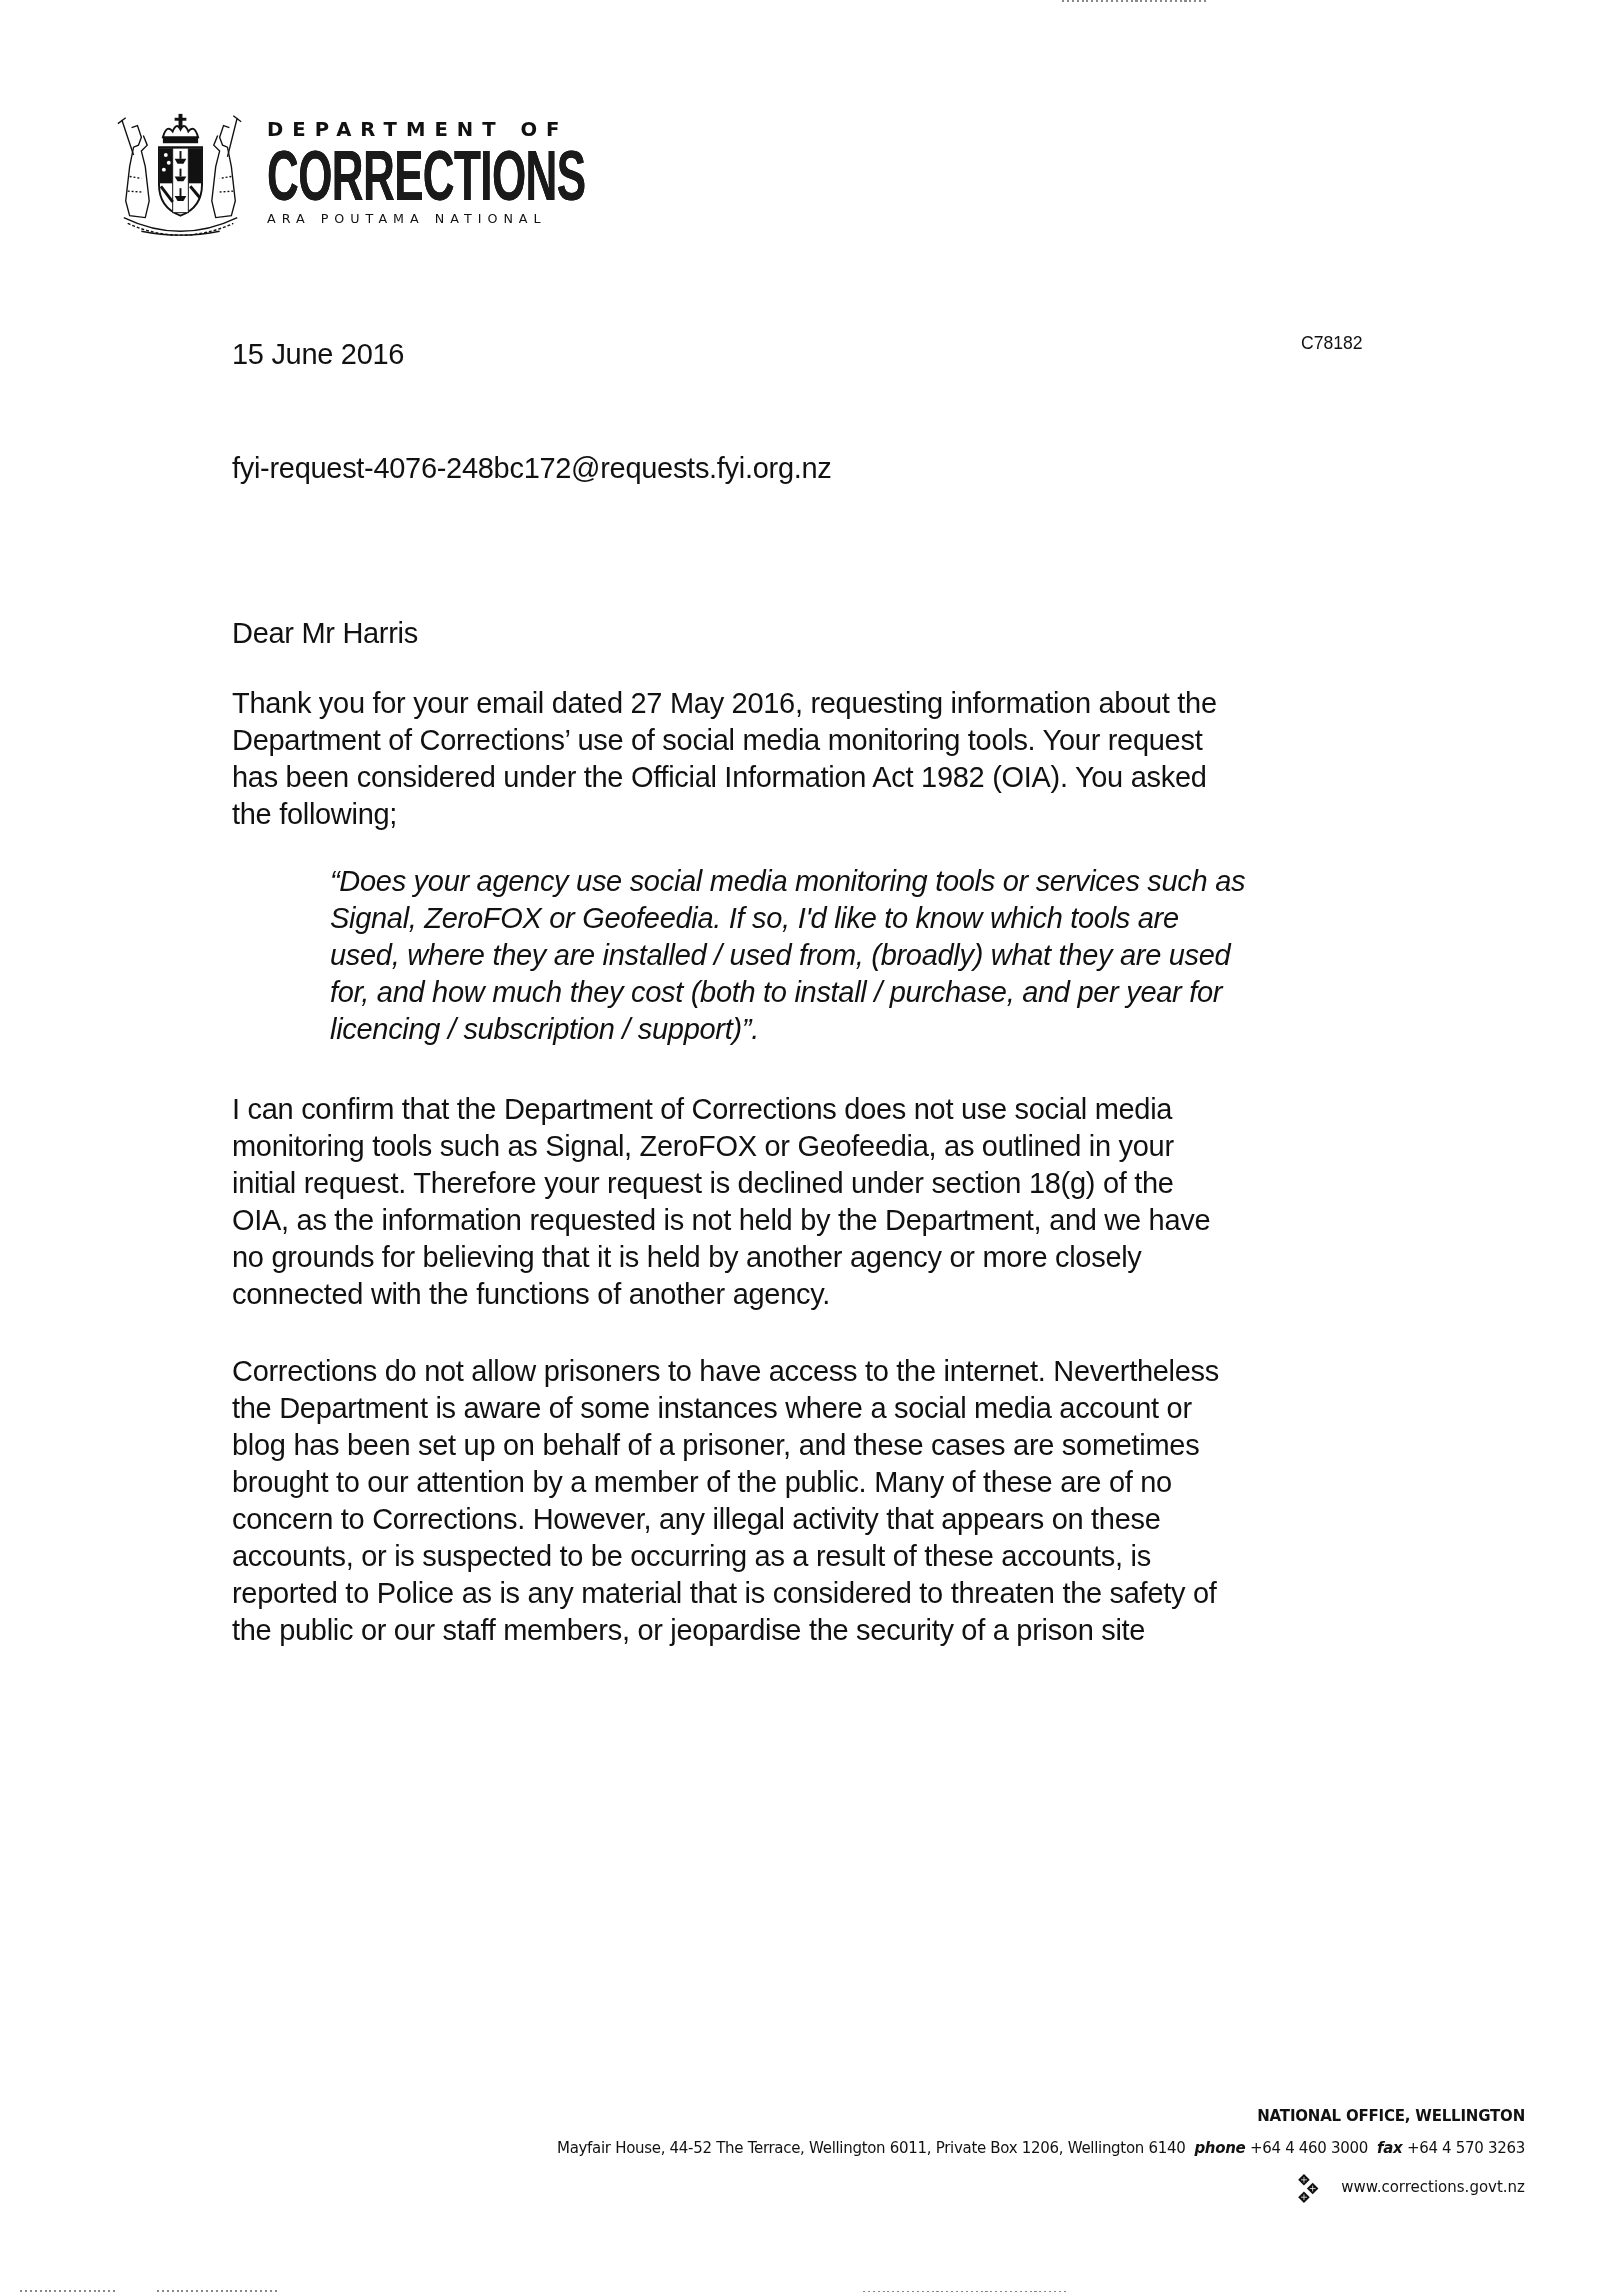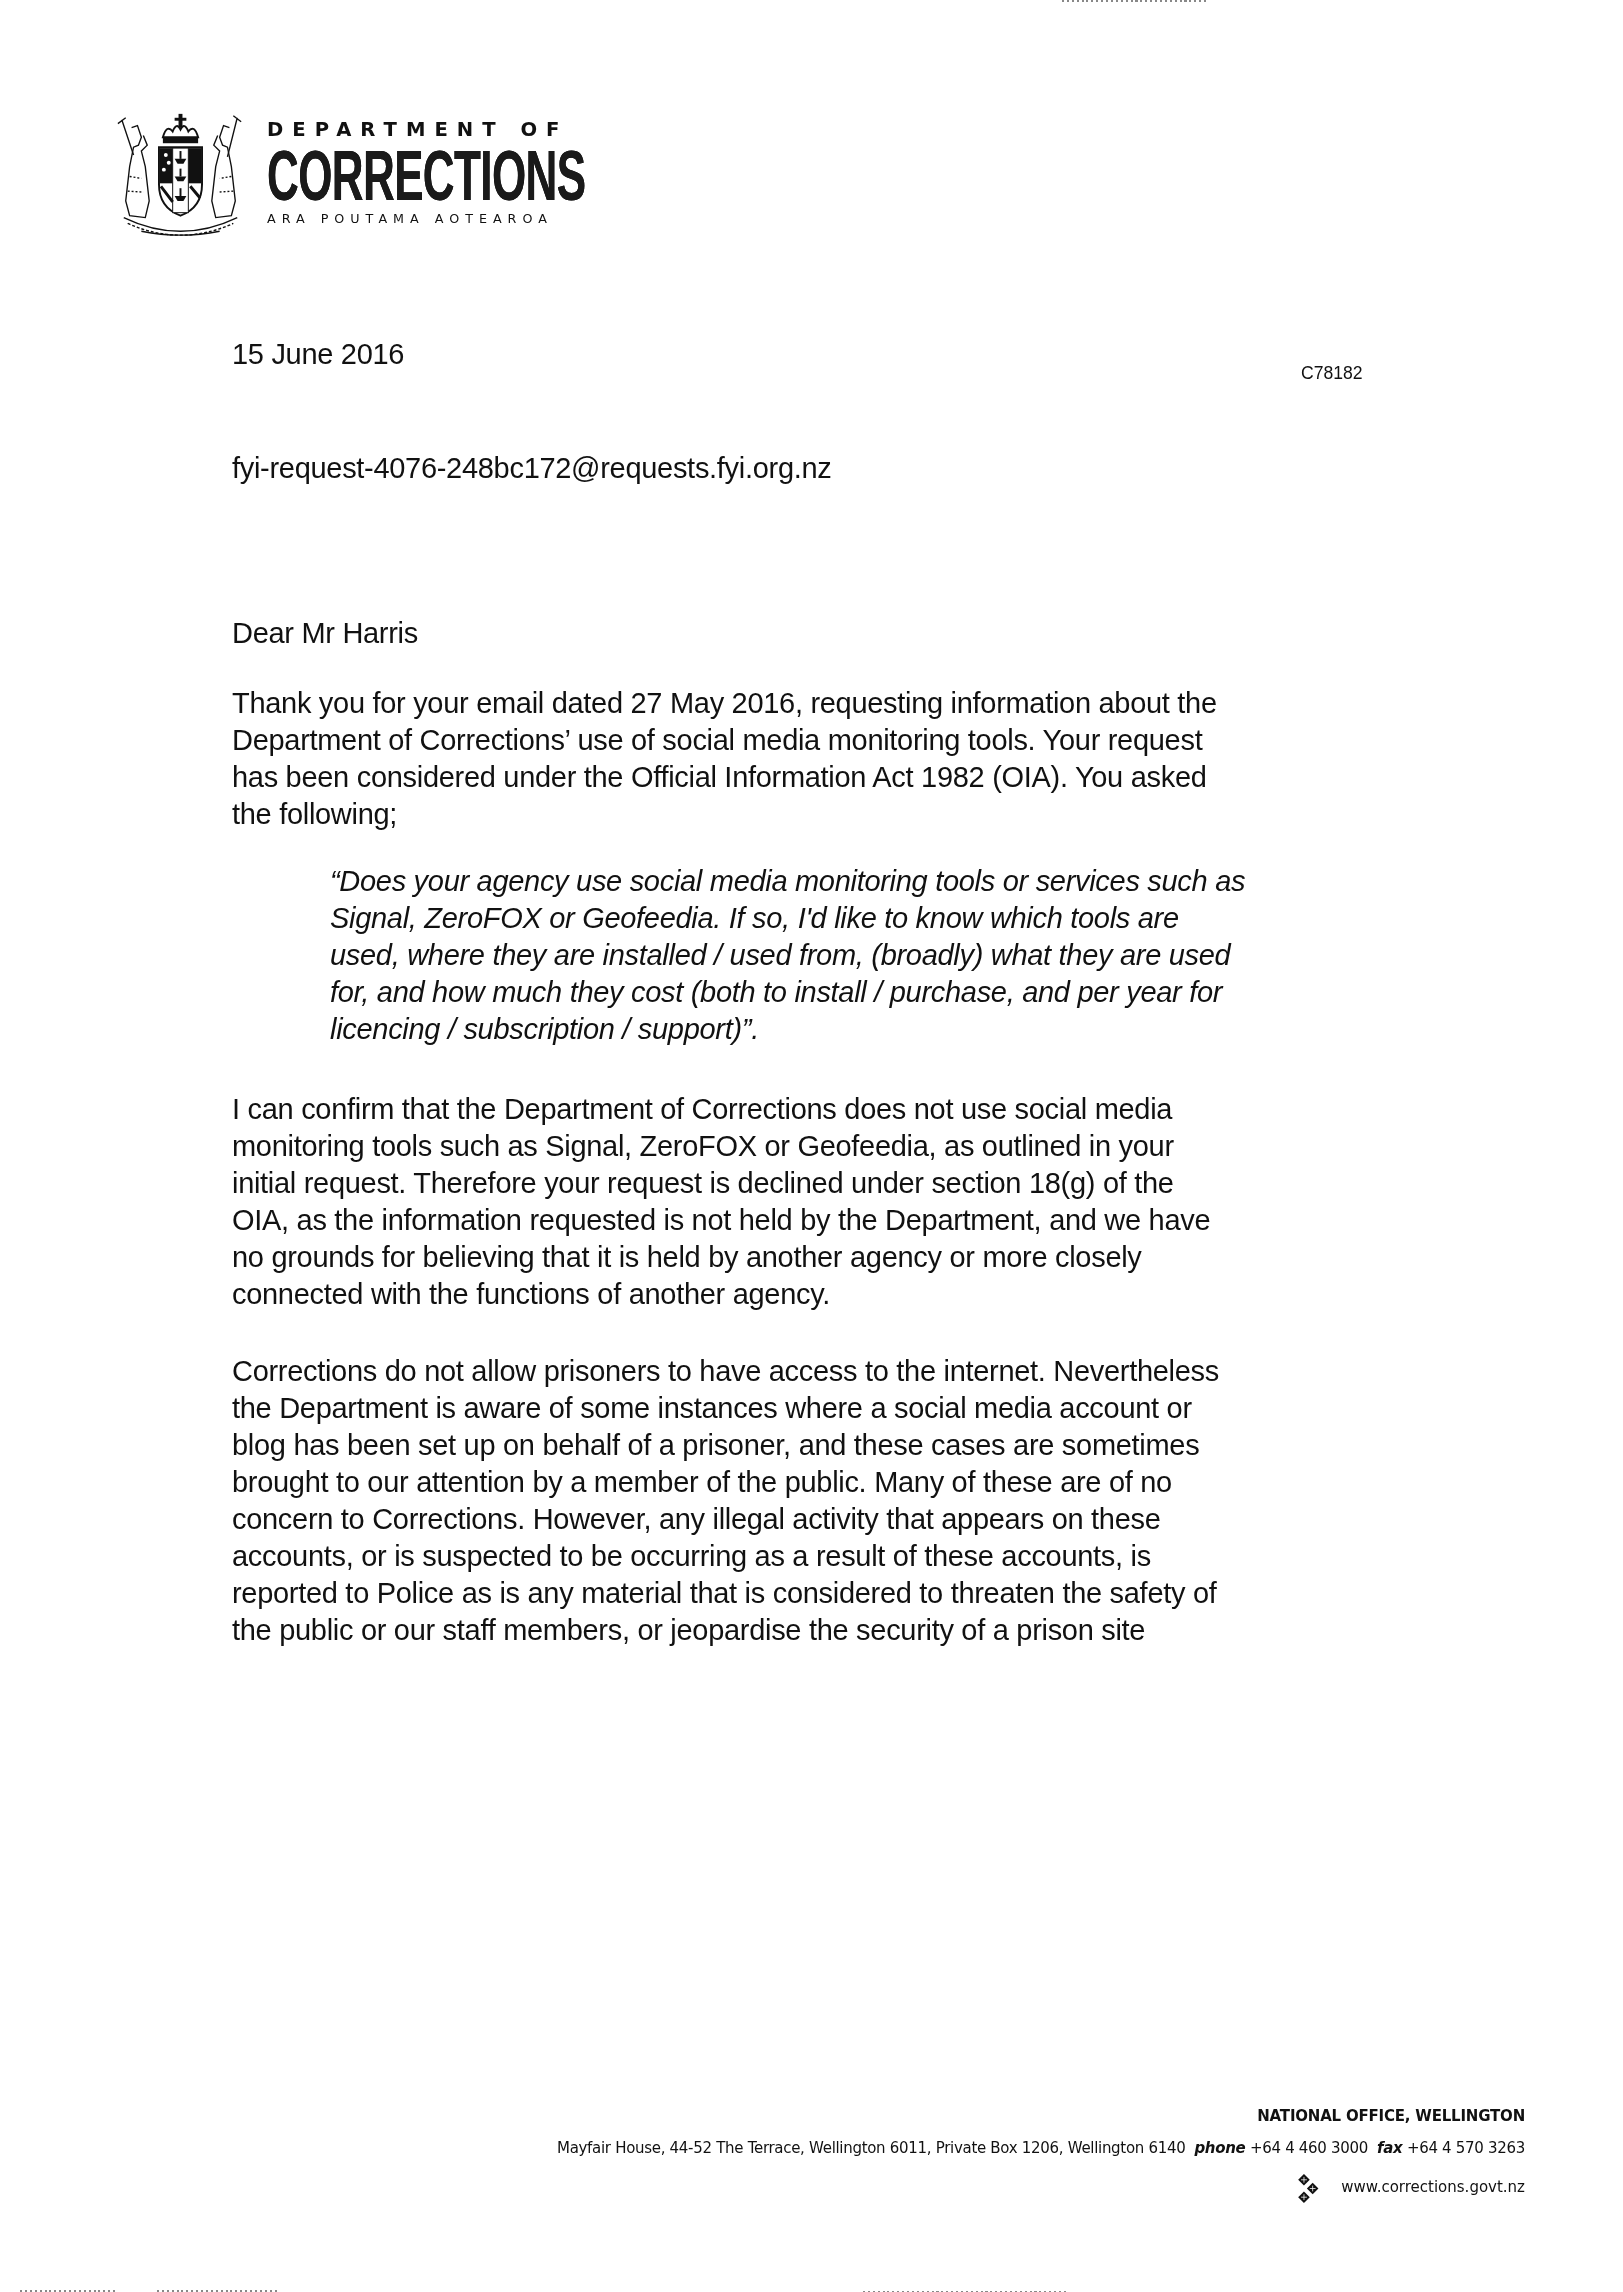--- a/index.html
+++ b/index.html
@@ -11,21 +11,21 @@
   .crest { position: absolute; left: 112px; top: 108px; width: 137px; height: 135px; }
   .logo-text { position: absolute; left: 267px; top: 118px; width: 290px; }
   .dept-of { font-family: "DejaVu Sans", sans-serif; font-size: 19.6px; letter-spacing: 9px; line-height: 23.5px; font-weight: 600; white-space: nowrap; }
   .corrections { font-family: "Liberation Sans Narrow", "Liberation Sans", sans-serif; font-weight: 700; font-size: 71px; line-height: 63px; height: 65px; letter-spacing: -1px; transform: scaleX(0.62); transform-origin: left top; white-space: nowrap; margin-top: 2px;
                  color: #1a1a1a; text-shadow: 0 0 0 #000; }
   .ara { font-family: "DejaVu Sans", sans-serif; font-size: 12.7px; letter-spacing: 6px; line-height: 15.7px; white-space: nowrap; margin-top: 2px; }
 
   
   .txt { position: absolute; font-family: "Liberation Sans", sans-serif; font-size: 29px; line-height: 37px; white-space: nowrap; letter-spacing: -0.3px; }
   .date { left: 232px; top: 336px; }
-  .ref { position: absolute; left: 1301px; top: 362px; font-size: 17.6px; line-height: 23.5px; font-family: "Liberation Sans", sans-serif; }
+  .ref { position: absolute; left: 1301px; top: 332px; font-size: 17.6px; line-height: 23.5px; font-family: "Liberation Sans", sans-serif; }
   .recipient { left: 232px; top: 450px; }
   .salutation { left: 232px; top: 615px; }
   .para1 { left: 232px; top: 685px; }
   .quote { left: 330px; top: 863px; font-style: italic; }
   .para2 { left: 232px; top: 1091px; }
   .para3 { left: 232px; top: 1353px; }
   .line { display: block; }
 
   
   .footer { position: absolute; right: 98px; top: 2107px; text-align: right; font-family: "DejaVu Sans", sans-serif; }
@@ -83,21 +83,21 @@
         <rect x="69" y="62" width="2" height="8"></rect>
       <path d="M64 90 L76 90 L73 95 L67 95 Z"></path>
         <rect x="69" y="82" width="2" height="8"></rect>
     </g>
     <path d="M50 80 L62 96 M80 80 L90 92" stroke="#111" stroke-width="3"></path>
   </svg>
 
   <div class="logo-text">
     <div class="dept-of">DEPARTMENT OF</div>
     <div class="corrections">CORRECTIONS</div>
-    <div class="ara">ARA POUTAMA AOTEAROA</div>
+    <div class="ara">ARA POUTAMA NATIONAL</div>
   </div>
 </div>
 
 <div class="txt date">15 June 2016</div>
 <div class="ref">C78182</div>
 
 <div class="txt recipient">
   <span class="line">fyi-request-4076-248bc172@requests.fyi.org.nz</span>
 </div>
 

